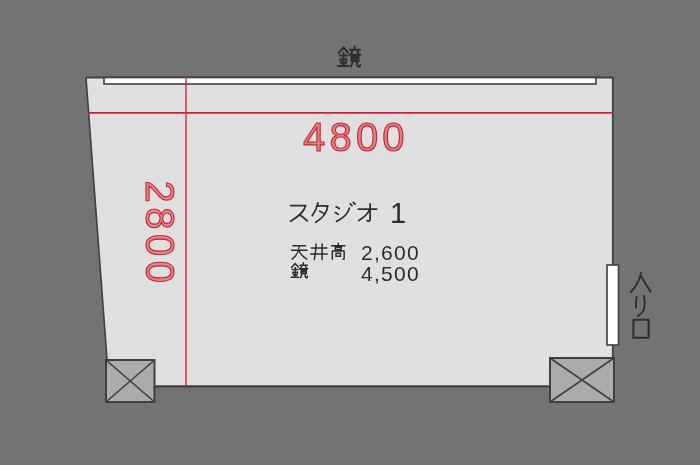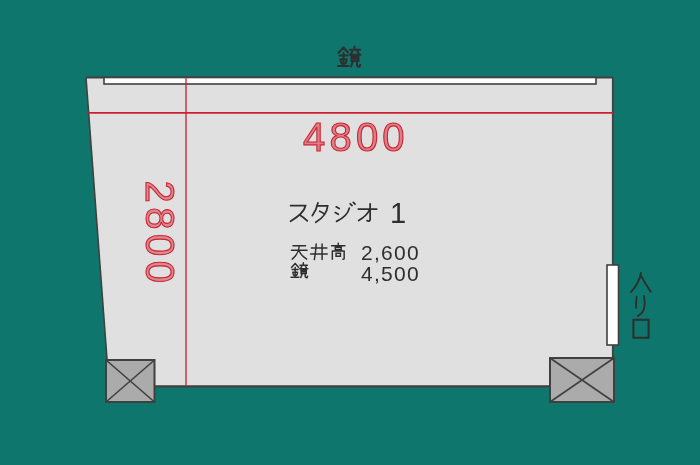--- a/index.html
+++ b/index.html
@@ -1,16 +1,16 @@
 <!DOCTYPE html>
 <html><head>
 <meta charset="utf-8">
 <style>
 html,body{margin:0;padding:0;background:#ffffff;font-family:"Liberation Sans",sans-serif;}
-#page{position:relative;width:700px;height:465px;background:#0f766e;overflow:hidden;}
+#page{position:relative;width:700px;height:465px;background:#737373;overflow:hidden;}
 svg{position:absolute;left:0;top:0;}
 </style>
 </head>
 <body>
 <div id="page">
 <svg width="700" height="465" viewBox="0 0 700 465">
 <defs>
 
 <g id="g-kagami" fill="none" stroke-width="8" stroke-linecap="round">
 <path d="M28,8 L8,30 M28,8 L46,28 M12,40 H44 M28,30 V82 M15,55 H41 M6,82 H48 M16,62 L21,72 M40,62 L35,72"></path>

